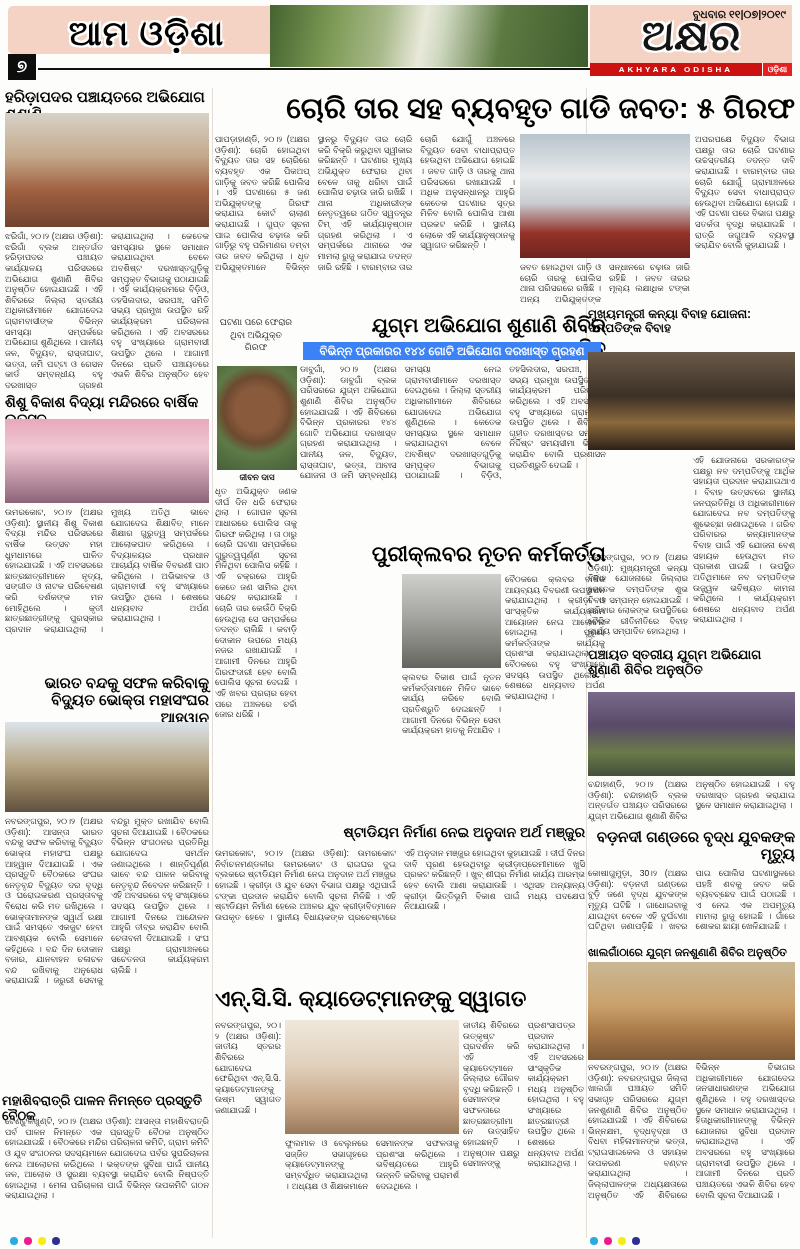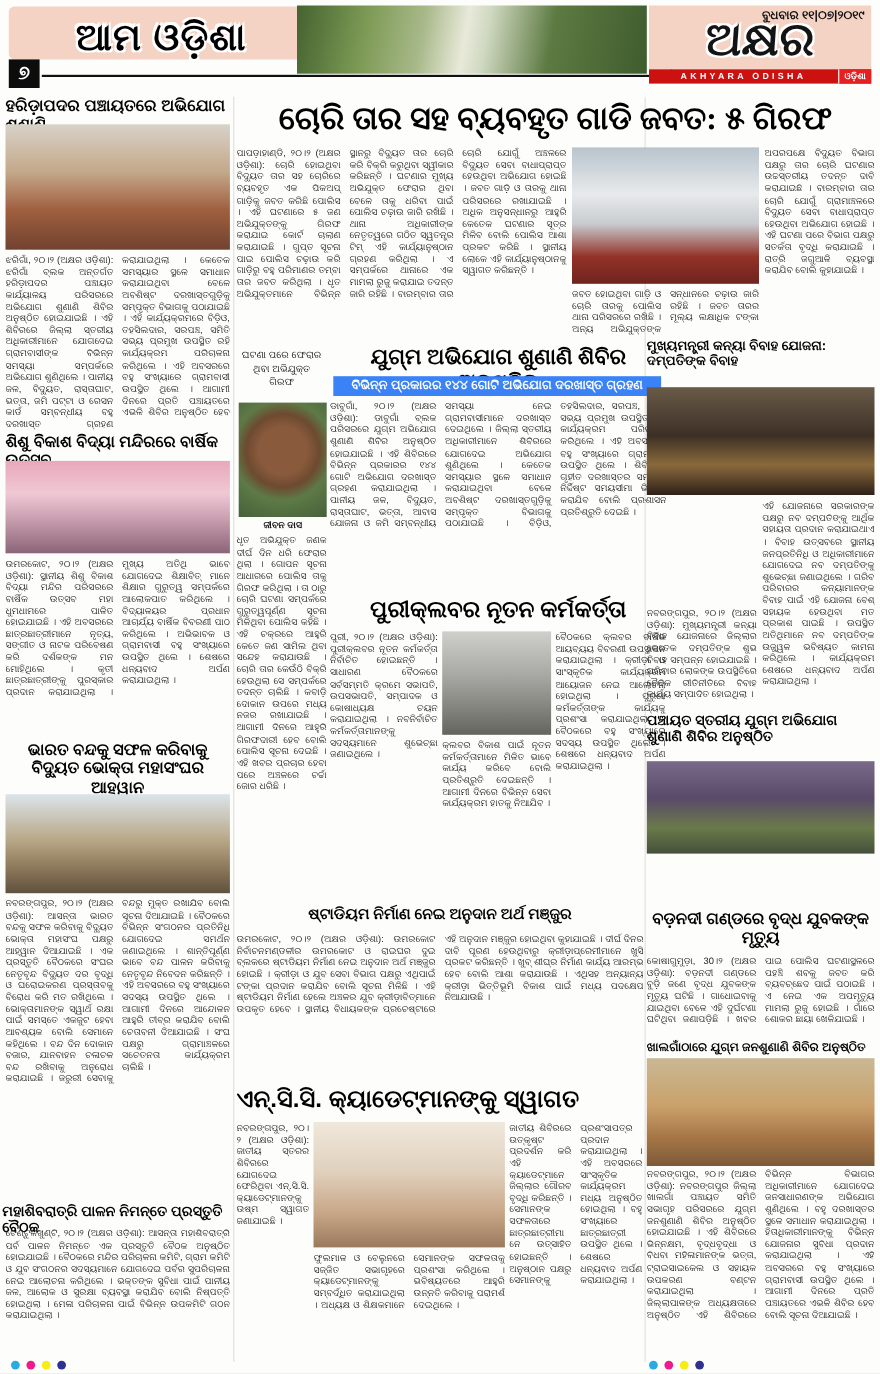--- a/index.html
+++ b/index.html
@@ -23,21 +23,21 @@
            color:#141414;transform:skewX(-4deg);
            text-shadow:-2px -2px 0 #fff,2px -2px 0 #fff,-2px 2px 0 #fff,2px 2px 0 #fff;}
   .logo-bar{position:absolute;left:590px;top:63px;width:202px;height:13px;background:#c11;
             display:flex;align-items:center;}
   .logo-en{flex:1;color:#fff;font-size:8px;font-weight:bold;letter-spacing:3px;text-align:center;}
   .logo-badge{background:#e62020;color:#fff;font-size:8px;font-weight:bold;padding:1px 5px;height:11px;
               display:flex;align-items:center;border-left:1px solid #fff;}
   
   .vline{position:absolute;width:1px;background:#e3ddd6;}
   .hl{position:absolute;font-weight:bold;color:#000;line-height:1.15;}
-  .ctr{text-align:center;font-family:Liberation Serif, serif;}
+  .ctr{text-align:right;}
   .photo{position:absolute;}
   .bd{position:absolute;font-size:8.5px;line-height:1.25;text-align:justify;color:#222;
       overflow:hidden;column-gap:8px;word-break:break-word;}
   .c2{column-count:2;} .c3{column-count:3;}
   .subbar{position:absolute;background:#3b82f6;color:#fff;font-size:11.5px;font-weight:bold;
           display:flex;align-items:center;justify-content:center;}
   .kick{position:absolute;font-size:9px;font-weight:normal;text-align:center;white-space:pre-line;line-height:1.4;color:#111;}
   .cap{position:absolute;font-size:8.5px;font-weight:bold;text-align:center;color:#111;}
   .intro{position:absolute;font-size:9px;font-weight:bold;text-align:center;line-height:1.5;color:#111;overflow:hidden;}
   
@@ -103,31 +103,31 @@
   <div class="hl" style="left:588px;top:308px;width:207px;font-size:12px">ମୁଖ୍ୟମନ୍ତ୍ରୀ କନ୍ୟା ବିବାହ ଯୋଜନା: ଦମ୍ପତିଙ୍କ ବିବାହ</div>
   <div class="photo ph-wedding" style="left:588px;top:352px;width:207px;height:98px"></div>
   <div class="bd" style="left:588px;top:552px;width:100px;height:94px">ନବରଙ୍ଗପୁର, ୨୦।୨ (ଅକ୍ଷର ଓଡ଼ିଶା): ମୁଖ୍ୟମନ୍ତ୍ରୀ କନ୍ୟା ବିବାହ ଯୋଜନାରେ ଜିଲ୍ଲାର କେତେକ ଦମ୍ପତିଙ୍କ ଶୁଭ ବିବାହ ସମ୍ପନ୍ନ ହୋଇଯାଇଛି । ପରିବାର ଲୋକଙ୍କ ଉପସ୍ଥିତିରେ ବୈଦିକ ରୀତିନୀତିରେ ବିବାହ କାର୍ଯ୍ୟ ସମ୍ପାଦିତ ହୋଇଥିଲା ।</div>
   <div class="bd" style="left:693px;top:455px;width:102px;height:191px">ଏହି ଯୋଜନାରେ ସରକାରଙ୍କ ପକ୍ଷରୁ ନବ ଦମ୍ପତିଙ୍କୁ ଆର୍ଥିକ ସହାୟତା ପ୍ରଦାନ କରାଯାଇଥାଏ । ବିବାହ ଉତ୍ସବରେ ସ୍ଥାନୀୟ ଜନପ୍ରତିନିଧି ଓ ଅଧିକାରୀମାନେ ଯୋଗଦେଇ ନବ ଦମ୍ପତିଙ୍କୁ ଶୁଭେଚ୍ଛା ଜଣାଇଥିଲେ । ଗରିବ ପରିବାରର କନ୍ୟାମାନଙ୍କ ବିବାହ ପାଇଁ ଏହି ଯୋଜନା ବେଶ୍ ସହାୟକ ହେଉଥିବା ମତ ପ୍ରକାଶ ପାଇଛି । ଉପସ୍ଥିତ ଅତିଥିମାନେ ନବ ଦମ୍ପତିଙ୍କ ଉଜ୍ଜ୍ୱଳ ଭବିଷ୍ୟତ କାମନା କରିଥିଲେ । କାର୍ଯ୍ୟକ୍ରମ ଶେଷରେ ଧନ୍ୟବାଦ ଅର୍ପଣ କରାଯାଇଥିଲା ।</div>
 
   <div class="hl" style="left:5px;top:394px;width:204px;font-size:14.5px">ଶିଶୁ ବିକାଶ ବିଦ୍ୟା ମନ୍ଦିରରେ ବାର୍ଷିକ ଉତ୍ସବ</div>
   <div class="photo ph-school" style="left:5px;top:419px;width:204px;height:84px"></div>
   <div class="bd c2" style="left:5px;top:507px;width:204px;height:165px">ଉମରକୋଟ, ୨୦।୨ (ଅକ୍ଷର ଓଡ଼ିଶା): ସ୍ଥାନୀୟ ଶିଶୁ ବିକାଶ ବିଦ୍ୟା ମନ୍ଦିର ପରିସରରେ ବାର୍ଷିକ ଉତ୍ସବ ମହା ଧୁମଧାମରେ ପାଳିତ ହୋଇଯାଇଛି । ଏହି ଅବସରରେ ଛାତ୍ରଛାତ୍ରୀମାନେ ନୃତ୍ୟ, ସଙ୍ଗୀତ ଓ ନାଟକ ପରିବେଷଣ କରି ଦର୍ଶକଙ୍କ ମନ ମୋହିଥିଲେ । କୃତୀ ଛାତ୍ରଛାତ୍ରୀଙ୍କୁ ପୁରସ୍କାର ପ୍ରଦାନ କରାଯାଇଥିଲା । ମୁଖ୍ୟ ଅତିଥି ଭାବେ ଯୋଗଦେଇ ଶିକ୍ଷାବିତ୍ ମାନେ ଶିକ୍ଷାର ଗୁରୁତ୍ୱ ସମ୍ପର୍କରେ ଆଲୋକପାତ କରିଥିଲେ । ବିଦ୍ୟାଳୟର ପ୍ରଧାନ ଆଚାର୍ଯ୍ୟ ବାର୍ଷିକ ବିବରଣୀ ପାଠ କରିଥିଲେ । ଅଭିଭାବକ ଓ ଗ୍ରାମବାସୀ ବହୁ ସଂଖ୍ୟାରେ ଉପସ୍ଥିତ ଥିଲେ । ଶେଷରେ ଧନ୍ୟବାଦ ଅର୍ପଣ କରାଯାଇଥିଲା ।</div>
 
   <div class="hl ctr" style="left:300px;top:542px;width:306px;font-size:21px">ପୁରୀକ୍ଲବର ନୂତନ କର୍ମକର୍ତ୍ତା</div>
-  <div class="bd" style="left:300px;top:574px;width:98px;height:248px">ପୁରୀ, ୨୦।୨ (ଅକ୍ଷର ଓଡ଼ିଶା): ପୁରୀକ୍ଲବର ନୂତନ କର୍ମକର୍ତ୍ତା ନିର୍ବାଚିତ ହୋଇଛନ୍ତି । ସାଧାରଣ ବୈଠକରେ ସର୍ବସମ୍ମତି କ୍ରମେ ସଭାପତି, ଉପସଭାପତି, ସମ୍ପାଦକ ଓ କୋଷାଧ୍ୟକ୍ଷ ଚୟନ କରାଯାଇଥିଲା । ନବନିର୍ବାଚିତ କର୍ମକର୍ତ୍ତାମାନଙ୍କୁ ସଦସ୍ୟମାନେ ଶୁଭେଚ୍ଛା ଜଣାଇଥିଲେ ।</div>
   <div class="photo ph-club" style="left:402px;top:574px;width:99px;height:94px"></div>
   <div class="bd" style="left:505px;top:574px;width:100px;height:248px">ବୈଠକରେ କ୍ଲବର ବାର୍ଷିକ ଆୟବ୍ୟୟ ବିବରଣୀ ଉପସ୍ଥାପନ କରାଯାଇଥିଲା । କ୍ରୀଡ଼ା ଓ ସାଂସ୍କୃତିକ କାର୍ଯ୍ୟକ୍ରମ ଆୟୋଜନ ନେଇ ଆଲୋଚନା ହୋଇଥିଲା । ପୁରୁଣା କର୍ମକର୍ତ୍ତାଙ୍କ କାର୍ଯ୍ୟକୁ ପ୍ରଶଂସା କରାଯାଇଥିଲା । ବୈଠକରେ ବହୁ ସଂଖ୍ୟାରେ ସଦସ୍ୟ ଉପସ୍ଥିତ ଥିଲେ । ଶେଷରେ ଧନ୍ୟବାଦ ଅର୍ପଣ କରାଯାଇଥିଲା ।</div>
   <div class="bd" style="left:402px;top:672px;width:99px;height:150px">କ୍ଲବର ବିକାଶ ପାଇଁ ନୂତନ କର୍ମକର୍ତ୍ତାମାନେ ମିଳିତ ଭାବେ କାର୍ଯ୍ୟ କରିବେ ବୋଲି ପ୍ରତିଶ୍ରୁତି ଦେଇଛନ୍ତି । ଆଗାମୀ ଦିନରେ ବିଭିନ୍ନ ସେବା କାର୍ଯ୍ୟକ୍ରମ ହାତକୁ ନିଆଯିବ ।</div>
 
   <div class="hl ctr" style="left:5px;top:674px;width:204px;font-size:15px">ଭାରତ ବନ୍ଦକୁ ସଫଳ କରିବାକୁ ବିଦ୍ୟୁତ ଭୋକ୍ତା ମହାସଂଘର ଆହ୍ୱାନ</div>
   <div class="photo ph-meeting2" style="left:5px;top:722px;width:204px;height:90px"></div>
   <div class="bd c2" style="left:5px;top:816px;width:204px;height:276px">ନବରଙ୍ଗପୁର, ୨୦।୨ (ଅକ୍ଷର ଓଡ଼ିଶା): ଆସନ୍ତା ଭାରତ ବନ୍ଦକୁ ସଫଳ କରିବାକୁ ବିଦ୍ୟୁତ ଭୋକ୍ତା ମହାସଂଘ ପକ୍ଷରୁ ଆହ୍ୱାନ ଦିଆଯାଇଛି । ଏକ ପ୍ରସ୍ତୁତି ବୈଠକରେ ସଂଘର ନେତୃବୃନ୍ଦ ବିଦ୍ୟୁତ ଦର ବୃଦ୍ଧି ଓ ଘରୋଇକରଣ ପ୍ରସ୍ତାବକୁ ବିରୋଧ କରି ମତ ରଖିଥିଲେ । ଭୋକ୍ତାମାନଙ୍କ ସ୍ୱାର୍ଥ ରକ୍ଷା ପାଇଁ ସମସ୍ତେ ଏକଜୁଟ ହେବା ଆବଶ୍ୟକ ବୋଲି ସେମାନେ କହିଥିଲେ । ବନ୍ଦ ଦିନ ଦୋକାନ ବଜାର, ଯାନବାହନ ଚଳାଚଳ ବନ୍ଦ ରଖିବାକୁ ଅନୁରୋଧ କରାଯାଇଛି । ଜରୁରୀ ସେବାକୁ ବନ୍ଦରୁ ମୁକ୍ତ ରଖାଯିବ ବୋଲି ସୂଚନା ଦିଆଯାଇଛି । ବୈଠକରେ ବିଭିନ୍ନ ସଂଗଠନର ପ୍ରତିନିଧି ଯୋଗଦେଇ ସମର୍ଥନ ଜଣାଇଥିଲେ । ଶାନ୍ତିପୂର୍ଣ୍ଣ ଭାବେ ବନ୍ଦ ପାଳନ କରିବାକୁ ନେତୃବୃନ୍ଦ ନିବେଦନ କରିଛନ୍ତି । ଏହି ଅବସରରେ ବହୁ ସଂଖ୍ୟାରେ ସଦସ୍ୟ ଉପସ୍ଥିତ ଥିଲେ । ଆଗାମୀ ଦିନରେ ଆନ୍ଦୋଳନ ଆହୁରି ତୀବ୍ର କରାଯିବ ବୋଲି ଚେତାବନୀ ଦିଆଯାଇଛି । ସଂଘ ପକ୍ଷରୁ ଗ୍ରାମାଞ୍ଚଳରେ ସଚେତନତା କାର୍ଯ୍ୟକ୍ରମ ଚାଲିଛି ।</div>
 
   <div class="hl" style="left:588px;top:648px;width:207px;font-size:13px">ପଞ୍ଚାୟତ ସ୍ତରୀୟ ଯୁଗ୍ମ ଅଭିଯୋଗ ଶୁଣାଣି ଶିବିର ଅନୁଷ୍ଠିତ</div>
   <div class="photo ph-camp" style="left:588px;top:692px;width:207px;height:84px"></div>
+  <div class="bd c2" style="left:588px;top:779px;width:207px;height:47px">ଚନ୍ଦାହାଣ୍ଡି, ୨୦।୨ (ଅକ୍ଷର ଓଡ଼ିଶା): ଚନ୍ଦାହାଣ୍ଡି ବ୍ଲକ ଅନ୍ତର୍ଗତ ପଞ୍ଚାୟତ ପରିସରରେ ଯୁଗ୍ମ ଅଭିଯୋଗ ଶୁଣାଣି ଶିବିର ଅନୁଷ୍ଠିତ ହୋଇଯାଇଛି । ବହୁ ଦରଖାସ୍ତ ଗ୍ରହଣ କରାଯାଇ ସ୍ଥଳେ ସମାଧାନ କରାଯାଇଥିଲା ।</div>
 
   <div class="hl ctr" style="left:588px;top:828px;width:207px;font-size:15px">ବଡ଼ନଦୀ ଗଣ୍ଡରେ ବୃଦ୍ଧ ଯୁବକଙ୍କ ମୃତ୍ୟୁ</div>
   <div class="bd c2" style="left:588px;top:868px;width:207px;height:76px">କୋଷାଗୁମୁଡ଼ା, 30।୨ (ଅକ୍ଷର ଓଡ଼ିଶା): ବଡ଼ନଦୀ ଗଣ୍ଡରେ ବୁଡ଼ି ଜଣେ ବୃଦ୍ଧ ଯୁବକଙ୍କ ମୃତ୍ୟୁ ଘଟିଛି । ଗାଧୋଇବାକୁ ଯାଇଥିବା ବେଳେ ଏହି ଦୁର୍ଘଟଣା ଘଟିଥିବା ଜଣାପଡ଼ିଛି । ଖବର ପାଇ ପୋଲିସ ଘଟଣାସ୍ଥଳରେ ପହଞ୍ଚି ଶବକୁ ଜବତ କରି ବ୍ୟବଚ୍ଛେଦ ପାଇଁ ପଠାଇଛି । ଏ ନେଇ ଏକ ଅପମୃତ୍ୟୁ ମାମଲା ରୁଜୁ ହୋଇଛି । ଗାଁରେ ଶୋକର ଛାୟା ଖେଳିଯାଇଛି ।</div>
 
   <div class="hl" style="left:588px;top:946px;width:207px;font-size:11px">ଖାଲଗାଁଠାରେ ଯୁଗ୍ମ ଜନଶୁଣାଣି ଶିବିର ଅନୁଷ୍ଠିତ</div>
   <div class="photo ph-wheel" style="left:588px;top:962px;width:207px;height:98px"></div>
   <div class="bd c2" style="left:588px;top:1062px;width:207px;height:182px">ନବରଙ୍ଗପୁର, ୨୦।୨ (ଅକ୍ଷର ଓଡ଼ିଶା): ନବରଙ୍ଗପୁର ଜିଲ୍ଲା ଖାଲଗାଁ ପଞ୍ଚାୟତ ସମିତି ସଭାଗୃହ ପରିସରରେ ଯୁଗ୍ମ ଜନଶୁଣାଣି ଶିବିର ଅନୁଷ୍ଠିତ ହୋଇଯାଇଛି । ଏହି ଶିବିରରେ ଭିନ୍ନକ୍ଷମ, ବୃଦ୍ଧବୃଦ୍ଧା ଓ ବିଧବା ମହିଳାମାନଙ୍କ ଭତ୍ତା, ଟ୍ରାଇସାଇକେଲ ଓ ସହାୟକ ଉପକରଣ ବଣ୍ଟନ କରାଯାଇଥିଲା । ଜିଲ୍ଲାପାଳଙ୍କ ଅଧ୍ୟକ୍ଷତାରେ ଅନୁଷ୍ଠିତ ଏହି ଶିବିରରେ ବିଭିନ୍ନ ବିଭାଗର ଅଧିକାରୀମାନେ ଯୋଗଦେଇ ଜନସାଧାରଣଙ୍କ ଅଭିଯୋଗ ଶୁଣିଥିଲେ । ବହୁ ଦରଖାସ୍ତର ସ୍ଥଳେ ସମାଧାନ କରାଯାଇଥିଲା । ହିତାଧିକାରୀମାନଙ୍କୁ ବିଭିନ୍ନ ଯୋଜନାର ସୁବିଧା ପ୍ରଦାନ କରାଯାଇଥିଲା । ଏହି ଅବସରରେ ବହୁ ସଂଖ୍ୟାରେ ଗ୍ରାମବାସୀ ଉପସ୍ଥିତ ଥିଲେ । ଆଗାମୀ ଦିନରେ ପ୍ରତି ପଞ୍ଚାୟତରେ ଏଭଳି ଶିବିର ହେବ ବୋଲି ସୂଚନା ଦିଆଯାଇଛି ।</div>
 
   <div class="hl ctr" style="left:215px;top:824px;width:370px;font-size:14px">ଷ୍ଟାଡିୟମ ନିର୍ମାଣ ନେଇ ଅନୁଦାନ ଅର୍ଥ ମଞ୍ଜୁର</div>
   <div class="bd c2" style="left:215px;top:848px;width:370px;height:138px">ଉମରକୋଟ, ୨୦।୨ (ଅକ୍ଷର ଓଡ଼ିଶା): ଉମରକୋଟ ନିର୍ବାଚନମଣ୍ଡଳୀର ଉମରକୋଟ ଓ ରାଇଘର ଦୁଇ ବ୍ଲକରେ ଷ୍ଟାଡିୟମ ନିର୍ମାଣ ନେଇ ଅନୁଦାନ ଅର୍ଥ ମଞ୍ଜୁର ହୋଇଛି । କ୍ରୀଡ଼ା ଓ ଯୁବ ସେବା ବିଭାଗ ପକ୍ଷରୁ ଏଥିପାଇଁ ଟଙ୍କା ପ୍ରଦାନ କରାଯିବ ବୋଲି ସୂଚନା ମିଳିଛି । ଏହି ଷ୍ଟାଡିୟମ ନିର୍ମାଣ ହେଲେ ଅଞ୍ଚଳର ଯୁବ କ୍ରୀଡ଼ାବିତ୍‌ମାନେ ଉପକୃତ ହେବେ । ସ୍ଥାନୀୟ ବିଧାୟକଙ୍କ ପ୍ରଚେଷ୍ଟାରେ ଏହି ଅନୁଦାନ ମଞ୍ଜୁର ହୋଇଥିବା କୁହାଯାଇଛି । ଦୀର୍ଘ ଦିନର ଦାବି ପୂରଣ ହେଉଥିବାରୁ କ୍ରୀଡ଼ାପ୍ରେମୀମାନେ ଖୁସି ପ୍ରକଟ କରିଛନ୍ତି । ଖୁବ୍ ଶୀଘ୍ର ନିର୍ମାଣ କାର୍ଯ୍ୟ ଆରମ୍ଭ ହେବ ବୋଲି ଆଶା କରାଯାଉଛି । ଏଥିସହ ଅନ୍ୟାନ୍ୟ କ୍ରୀଡ଼ା ଭିତ୍ତିଭୂମି ବିକାଶ ପାଇଁ ମଧ୍ୟ ପଦକ୍ଷେପ ନିଆଯାଉଛି ।</div>

